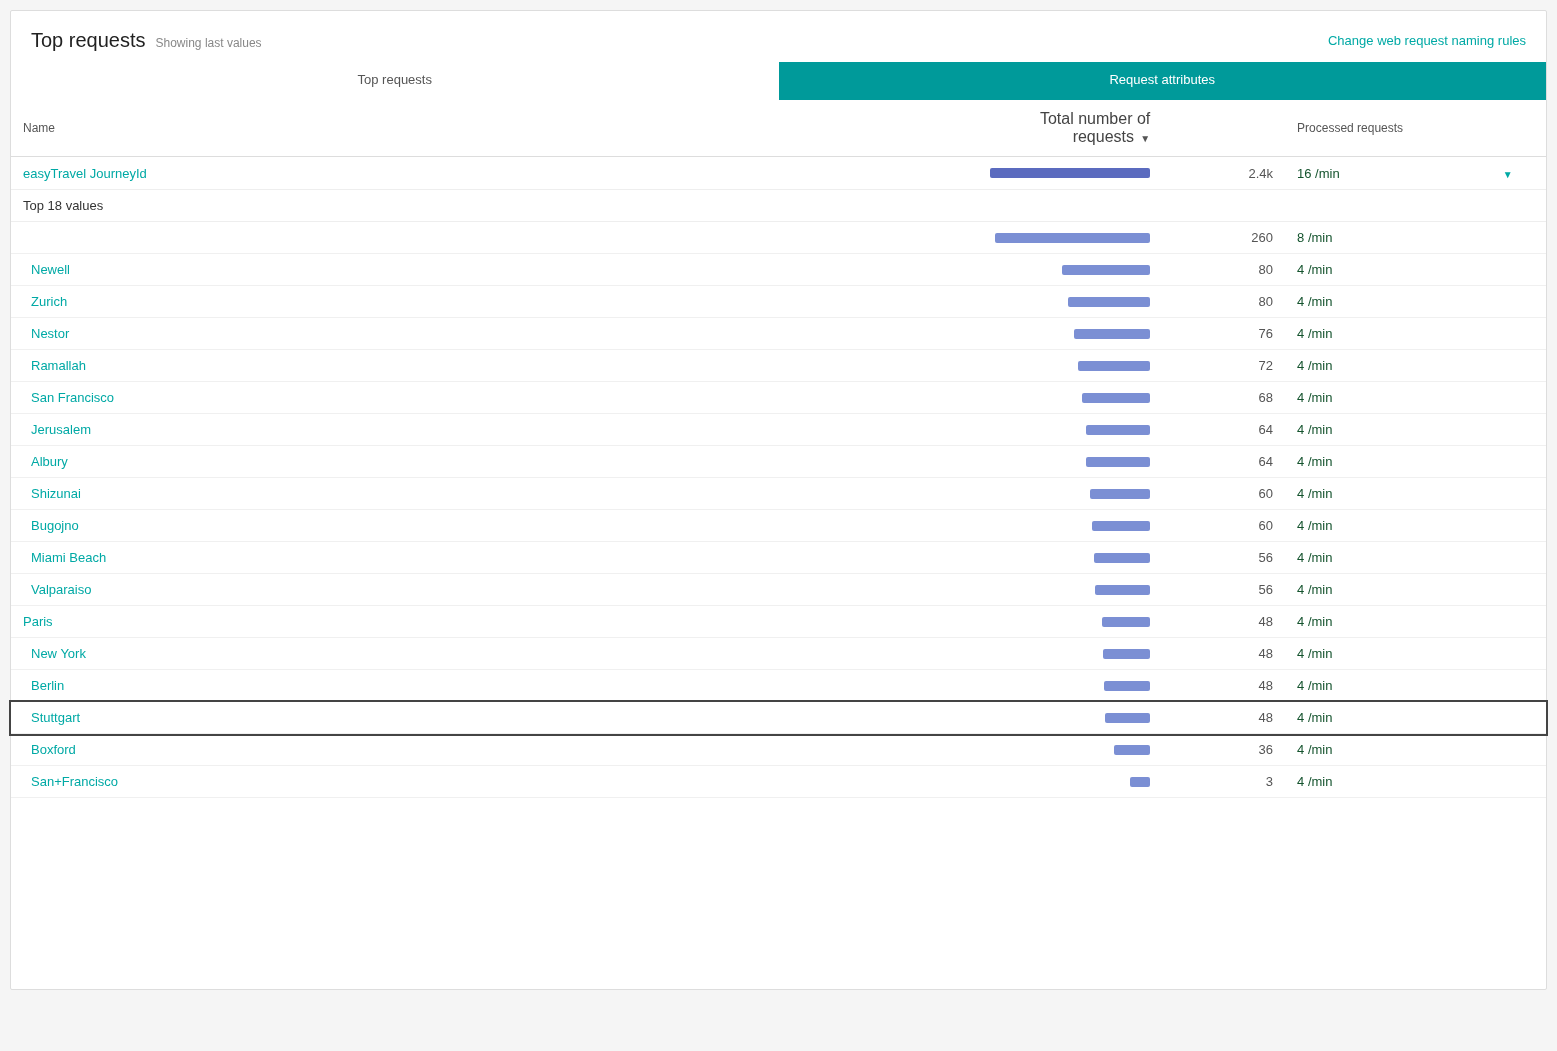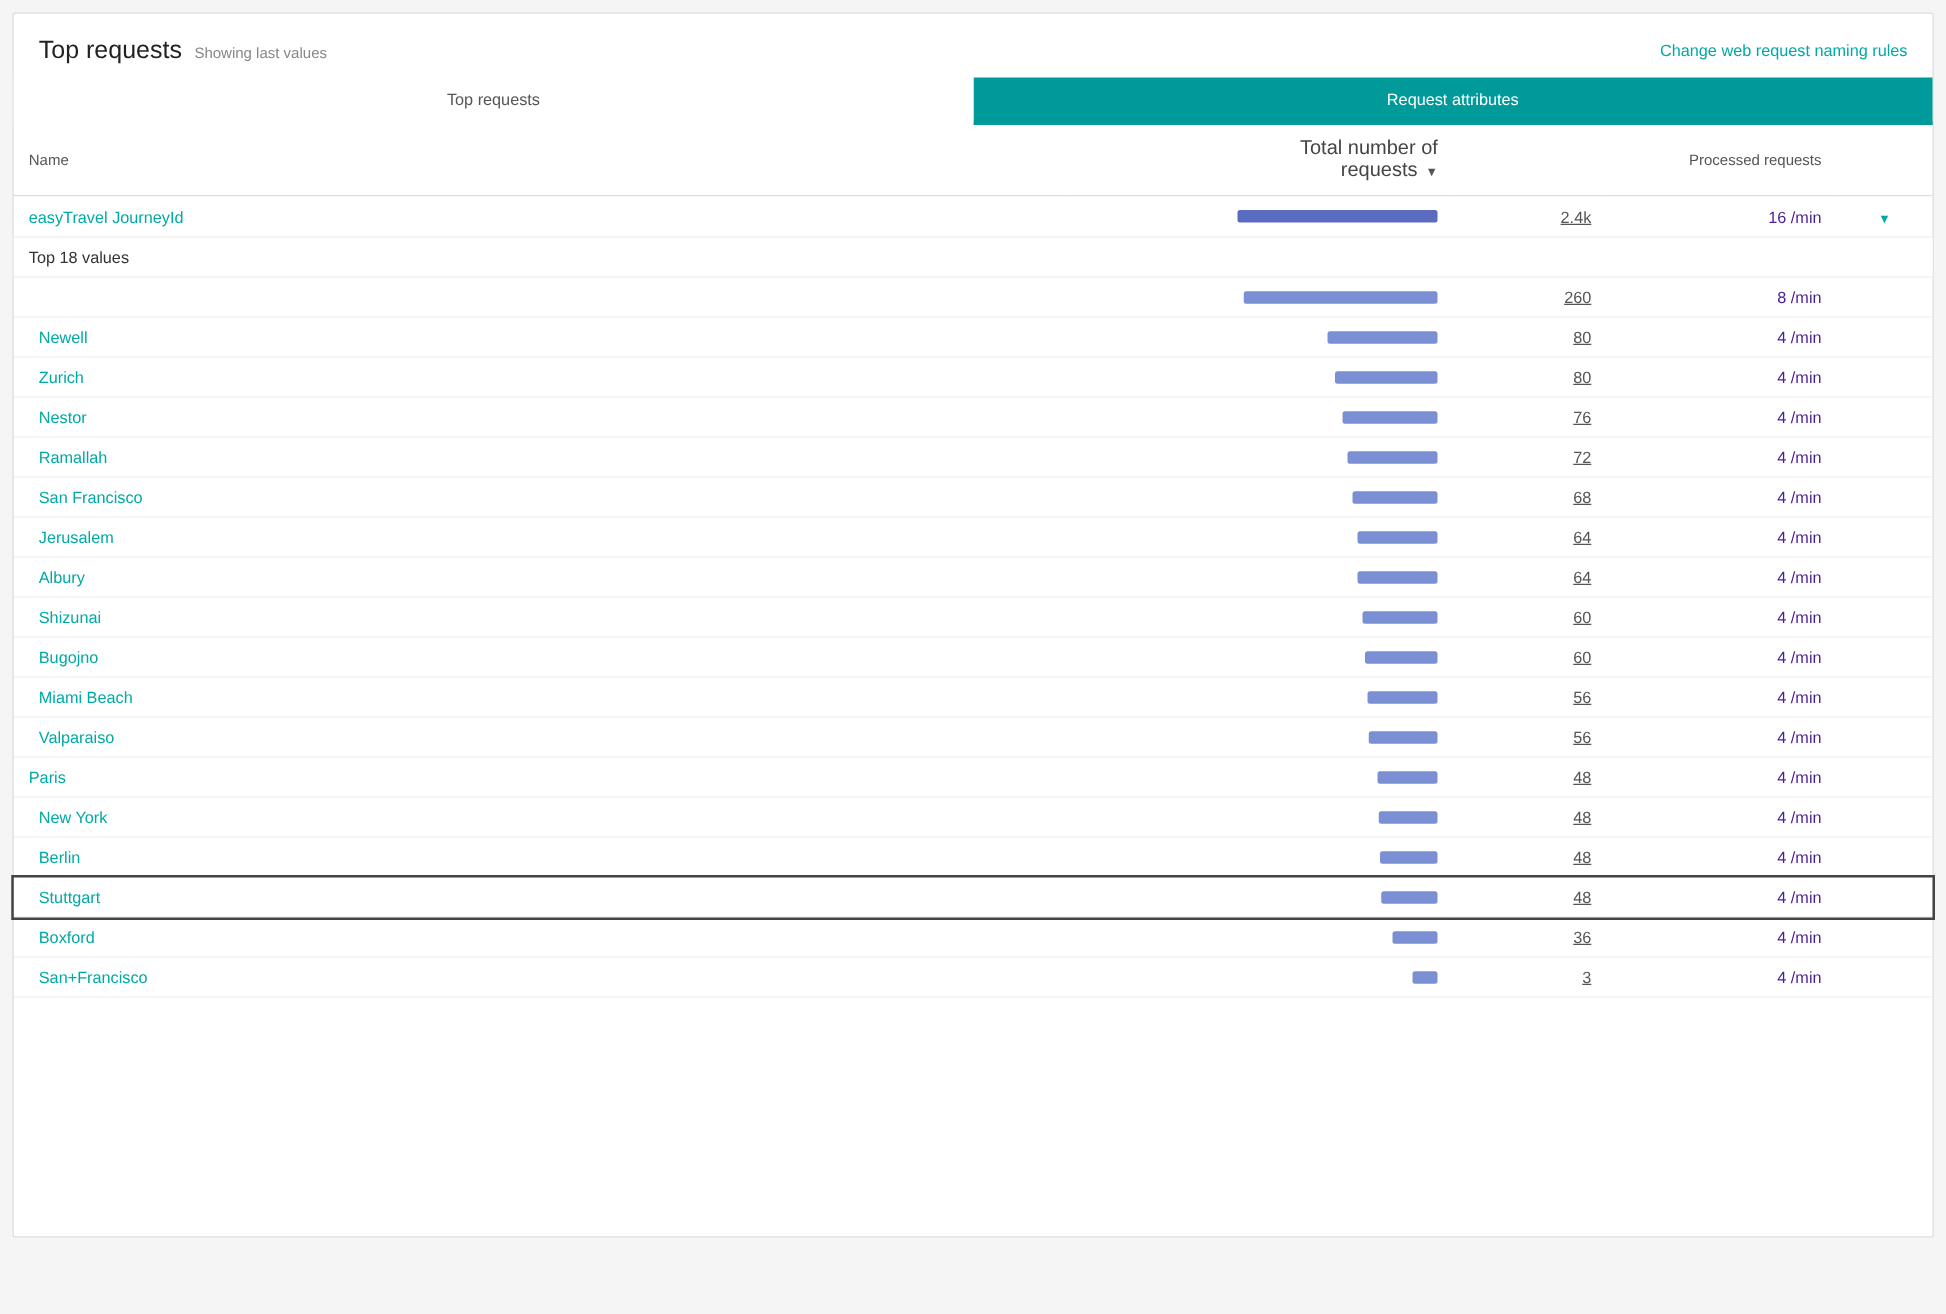--- a/index.html
+++ b/index.html
@@ -79,30 +79,30 @@
       padding: 10px 12px;
       font-size: 12px;
       font-weight: 500;
       color: #555;
       border-bottom: 1px solid #ddd;
       white-space: nowrap;
     }
     .data-table th.col-name { width: 55%; }
     .data-table th.col-total { width: 20%; text-align: right; }
     .data-table th.col-count { width: 8%; text-align: right; }
-    .data-table th.col-proc { width: 12%; text-align: right; }
+    .data-table th.col-proc { width: 12%; }
 
     .data-table td {
       padding: 8px 12px;
       font-size: 13px;
       vertical-align: middle;
     }
     .data-table td.col-name { color: #00a9a5; cursor: pointer; }
-    .data-table td.col-count { text-align: right; color: #555; text-decoration: underline; }
-    .data-table td.col-proc { text-align: right; color: #4c1d95; }
+    .data-table td.col-count { text-align: right; color: #555; }
+    .data-table td.col-proc { text-align: left; color: #14532d; }
 
     .row-main {
       border-bottom: 1px solid #eee;
     }
     .row-highlight {
       background: #e8f7f7;
       border-left: 3px solid #00a9a5;
     }
 
     

